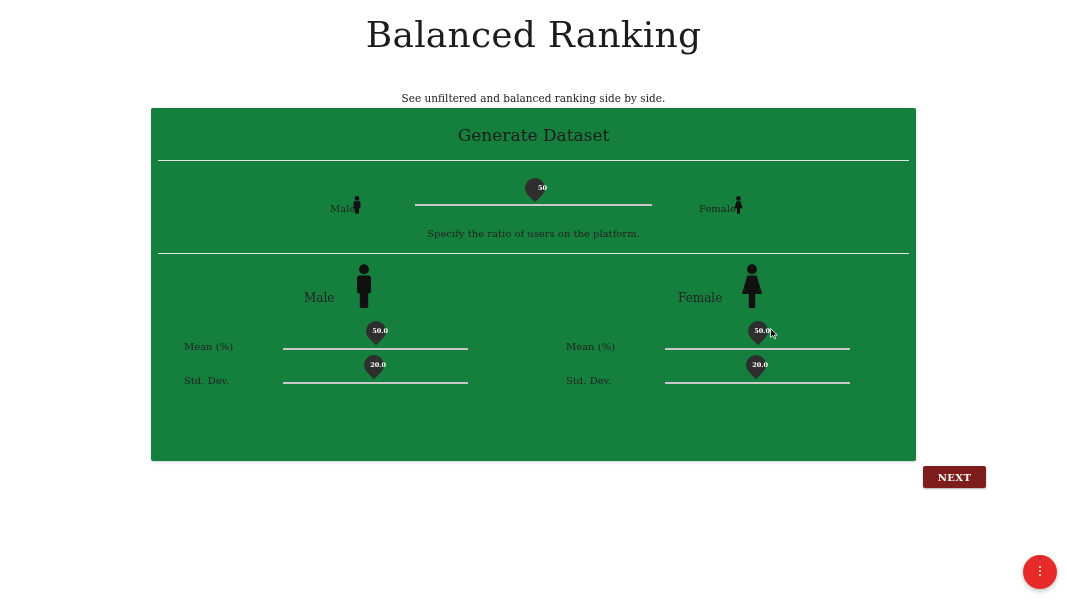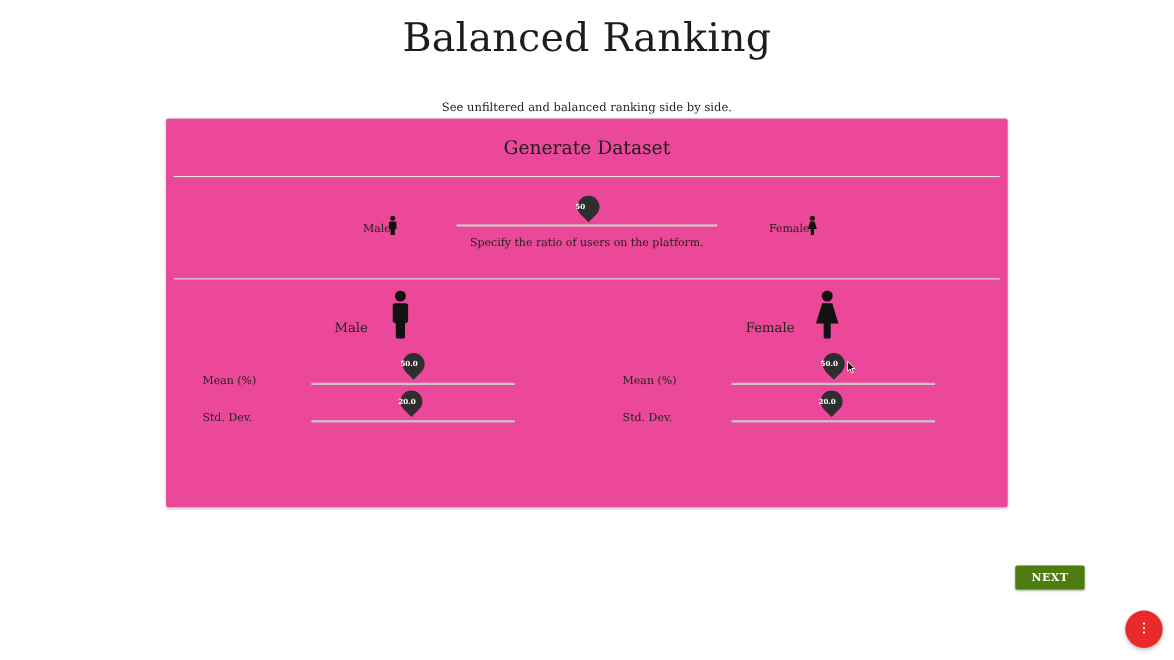--- a/index.html
+++ b/index.html
@@ -16,21 +16,21 @@
       text-align: center; font-size: 36px; color: #1c1c1c; font-weight: normal;
       letter-spacing: 0.2px;
     }
     .subtitle {
       position: absolute; left: 0; top: 65px; width: 1067px;
       text-align: center; font-size: 10.5px; color: #222; margin-top: 27px;
     }
 
     .card {
       position: absolute; left: 151px; top: 108px; width: 765px; height: 353px;
-      background: #ec4899;
+      background: #15803d;
       box-shadow: 0 1px 3px rgba(0,0,0,0.18), 0 0 1px rgba(0,0,0,0.10);
       border-radius: 2px;
     }
     .card-title {
       position: absolute; left: 0; top: 17px; width: 100%;
       text-align: center; font-size: 17px; color: #1c1c1c;
     }
     .divider {
       position: absolute; left: 7px; width: 751px; height: 1px;
       background: #e4e4e4;
@@ -43,30 +43,30 @@
       position: absolute; height: 2px; background: #c8c8c8;
     }
     .thumb {
       position: absolute; width: 20px; height: 20px;
       background: #2e2e2e;
       border-radius: 50% 50% 50% 0;
       transform: rotate(-45deg);
       cursor: pointer;
     }
     .thumb-val {
-      position: absolute; width: 24px; text-align: left;
+      position: absolute; width: 24px; text-align: right;
       font-size: 6.5px; color: #fff; font-weight: bold;
       pointer-events: none;
     }
 
     .caption { position: absolute; left: 0; width: 100%; text-align: center; font-size: 10px; color: #222; }
 
     .next-btn {
-      position: absolute; left: 923px; top: 514px; width: 63px; height: 22px;
-      background: #4d7c0f; color: #fff; border: none; border-radius: 2px;
+      position: absolute; left: 923px; top: 466px; width: 63px; height: 22px;
+      background: #7f1d1d; color: #fff; border: none; border-radius: 2px;
       font-family: "DejaVu Serif", "Liberation Serif", serif;
       font-size: 10px; font-weight: bold; letter-spacing: 0.4px;
       box-shadow: 0 1px 2px rgba(0,0,0,0.3);
       cursor: pointer;
     }
     .fab {
       position: absolute; left: 1023px; top: 555px; width: 34px; height: 34px;
       border-radius: 50%; background: #e82a2a; border: none;
       box-shadow: 0 2px 4px rgba(0,0,0,0.25);
       cursor: pointer;
@@ -104,21 +104,21 @@
 
     <span class="label" style="left:548px; top:95px;">Female</span>
     <span style="position:absolute; left:583px; top:88px;">
       <svg width="9" height="18" viewBox="0 0 9 18">
           <circle cx="4.5" cy="2.4" r="2.3" fill="#111"></circle>
           <path d="M2.5 5.3 L6.5 5.3 L8.6 12.2 L0.4 12.2 Z" fill="#111"></path>
           <rect x="3" y="11.5" width="3" height="6.2" fill="#111"></rect>
         </svg>
     </span>
 
-    <div class="caption" style="top:108px;">Specify the ratio of users on the platform.</div>
+    <div class="caption" style="top:120px;">Specify the ratio of users on the platform.</div>
     <div class="divider" style="top:145px;"></div>
 
     <span class="label-lg" style="left:153px; top:183px;">Male</span>
     <span style="position:absolute; left:205px; top:156px;">
       <svg width="16" height="44" viewBox="0 0 8 22">
           <circle cx="4" cy="2.6" r="2.5" fill="#111"></circle>
           <rect x="0.5" y="5.8" width="7" height="9" rx="1.2" fill="#111"></rect>
           <rect x="1.9" y="13.5" width="4.2" height="8.5" rx="0.8" fill="#111"></rect>
         </svg>
     </span>

